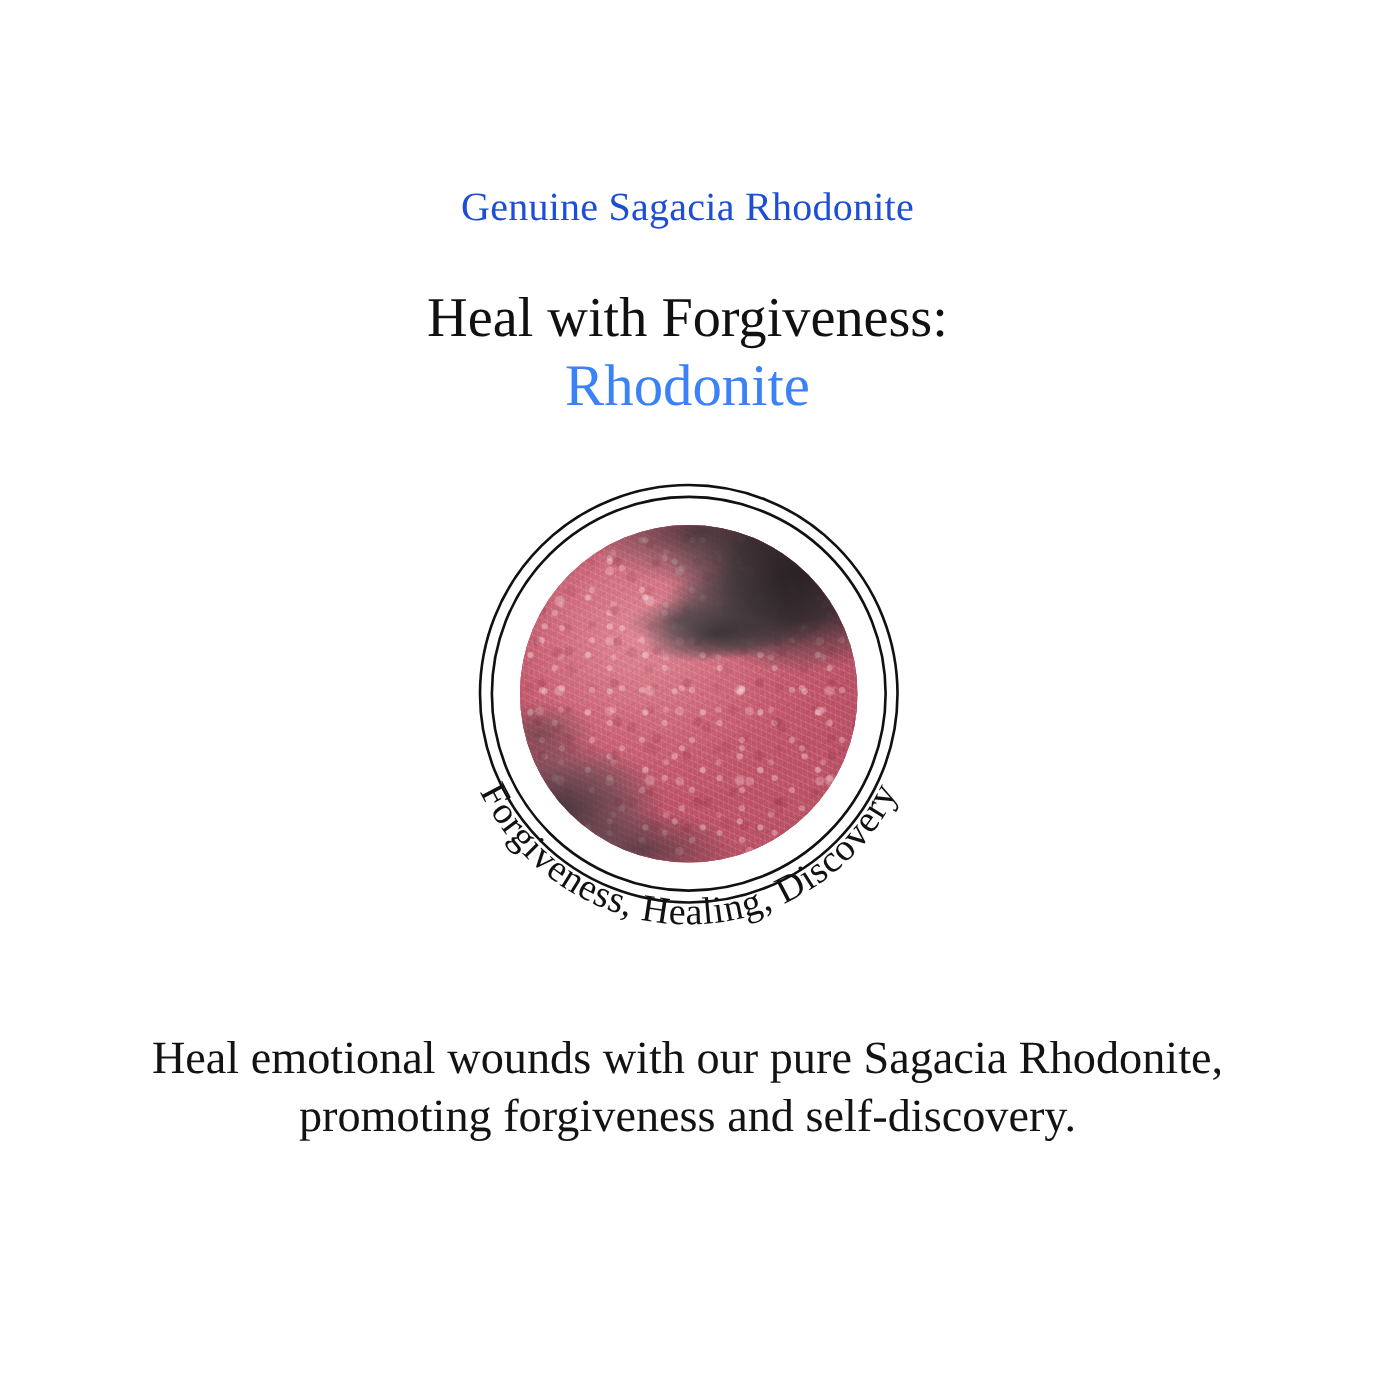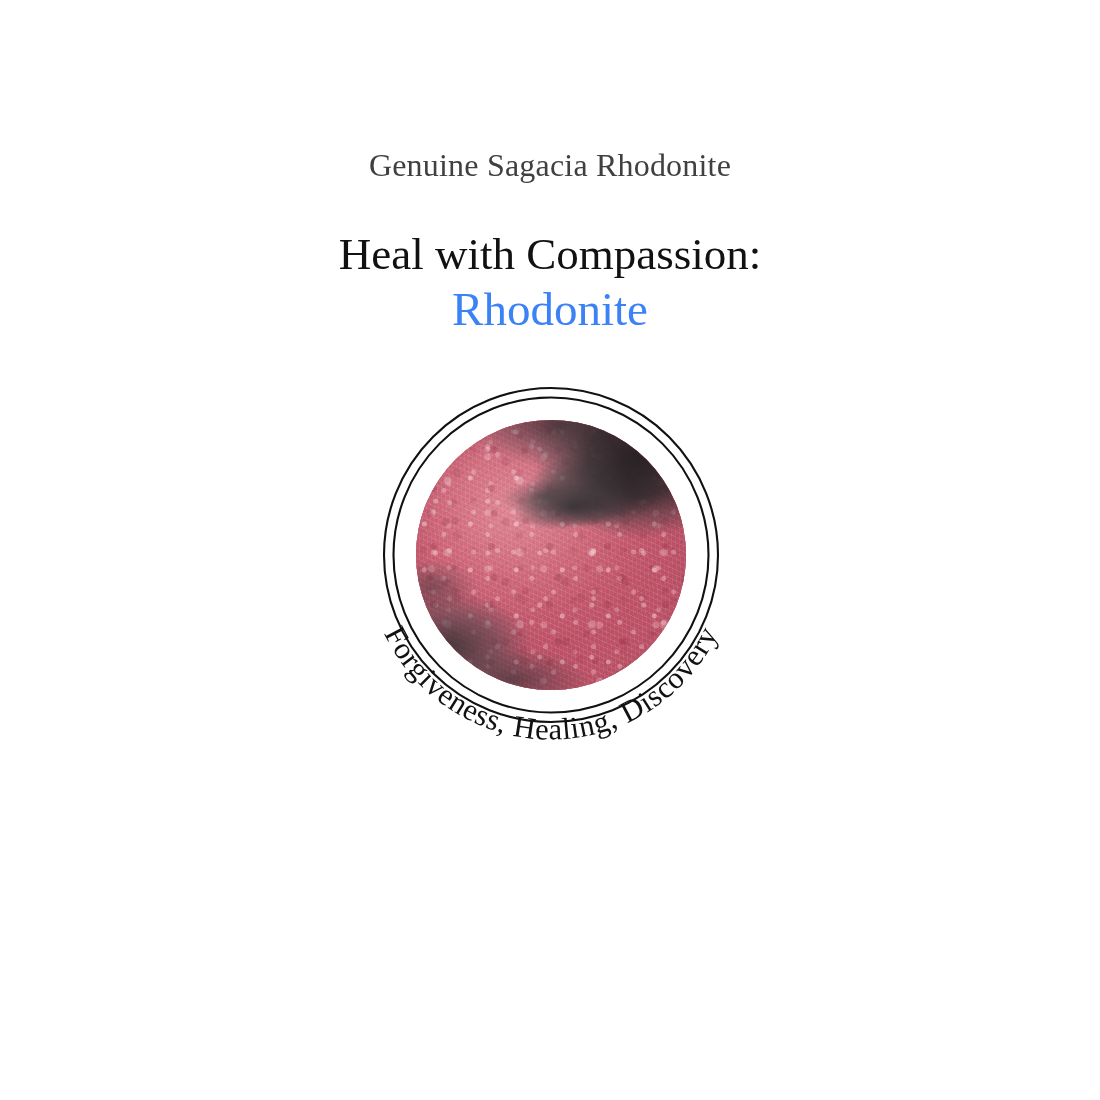--- a/index.html
+++ b/index.html
@@ -21,21 +21,21 @@
   
   .eyebrow {
     position: absolute;
     left: 0;
     top: 148px;
     width: 1100px;
     text-align: center;
     font-size: 32px;
     line-height: 1.1;
     letter-spacing: 0.2px;
-    color: #404040;
+    color: #1d4ed8;
     white-space: nowrap;
   }
 
   
   .headline {
     position: absolute;
     left: 0;
     top: 228px;
     width: 1100px;
     text-align: center;
@@ -170,21 +170,21 @@
   }
 </style>
 </head>
 <body>
 
 <div class="page">
 
   <div class="eyebrow">Genuine Sagacia Rhodonite</div>
 
   <div class="headline">
-    <span class="headline-line1">Heal with Compassion:</span>
+    <span class="headline-line1">Heal with Forgiveness:</span>
     <span class="headline-line2">Rhodonite</span>
   </div>
 
   <div class="badge">
 
     <div class="stone">
       <div class="stone-layer stone-base"></div>
       <div class="stone-layer stone-fiber"></div>
       <div class="stone-layer stone-speckle"></div>
       <div class="stone-layer stone-vein-top"></div>
@@ -203,14 +203,18 @@
       <circle cx="230" cy="230" r="167" fill="none" stroke="#111111" stroke-width="2.1"></circle>
 
       <circle cx="230" cy="230" r="157.5" fill="none" stroke="#111111" stroke-width="2.1"></circle>
 
       <text font-family="Liberation Serif, DejaVu Serif, serif" font-size="30.5" fill="#111111" letter-spacing="0.6">
         <textPath href="#curvePath" xlink:href="#curvePath" startOffset="50%" text-anchor="middle">Forgiveness, Healing, Discovery</textPath>
       </text>
     </svg>
   </div>
 
+  <div class="description">
+    <span class="d-line">Heal emotional wounds with our pure Sagacia Rhodonite,</span>
+    <span class="d-line">promoting forgiveness and self-discovery.</span>
+  </div>
 
 </div>
 
 </body></html>

